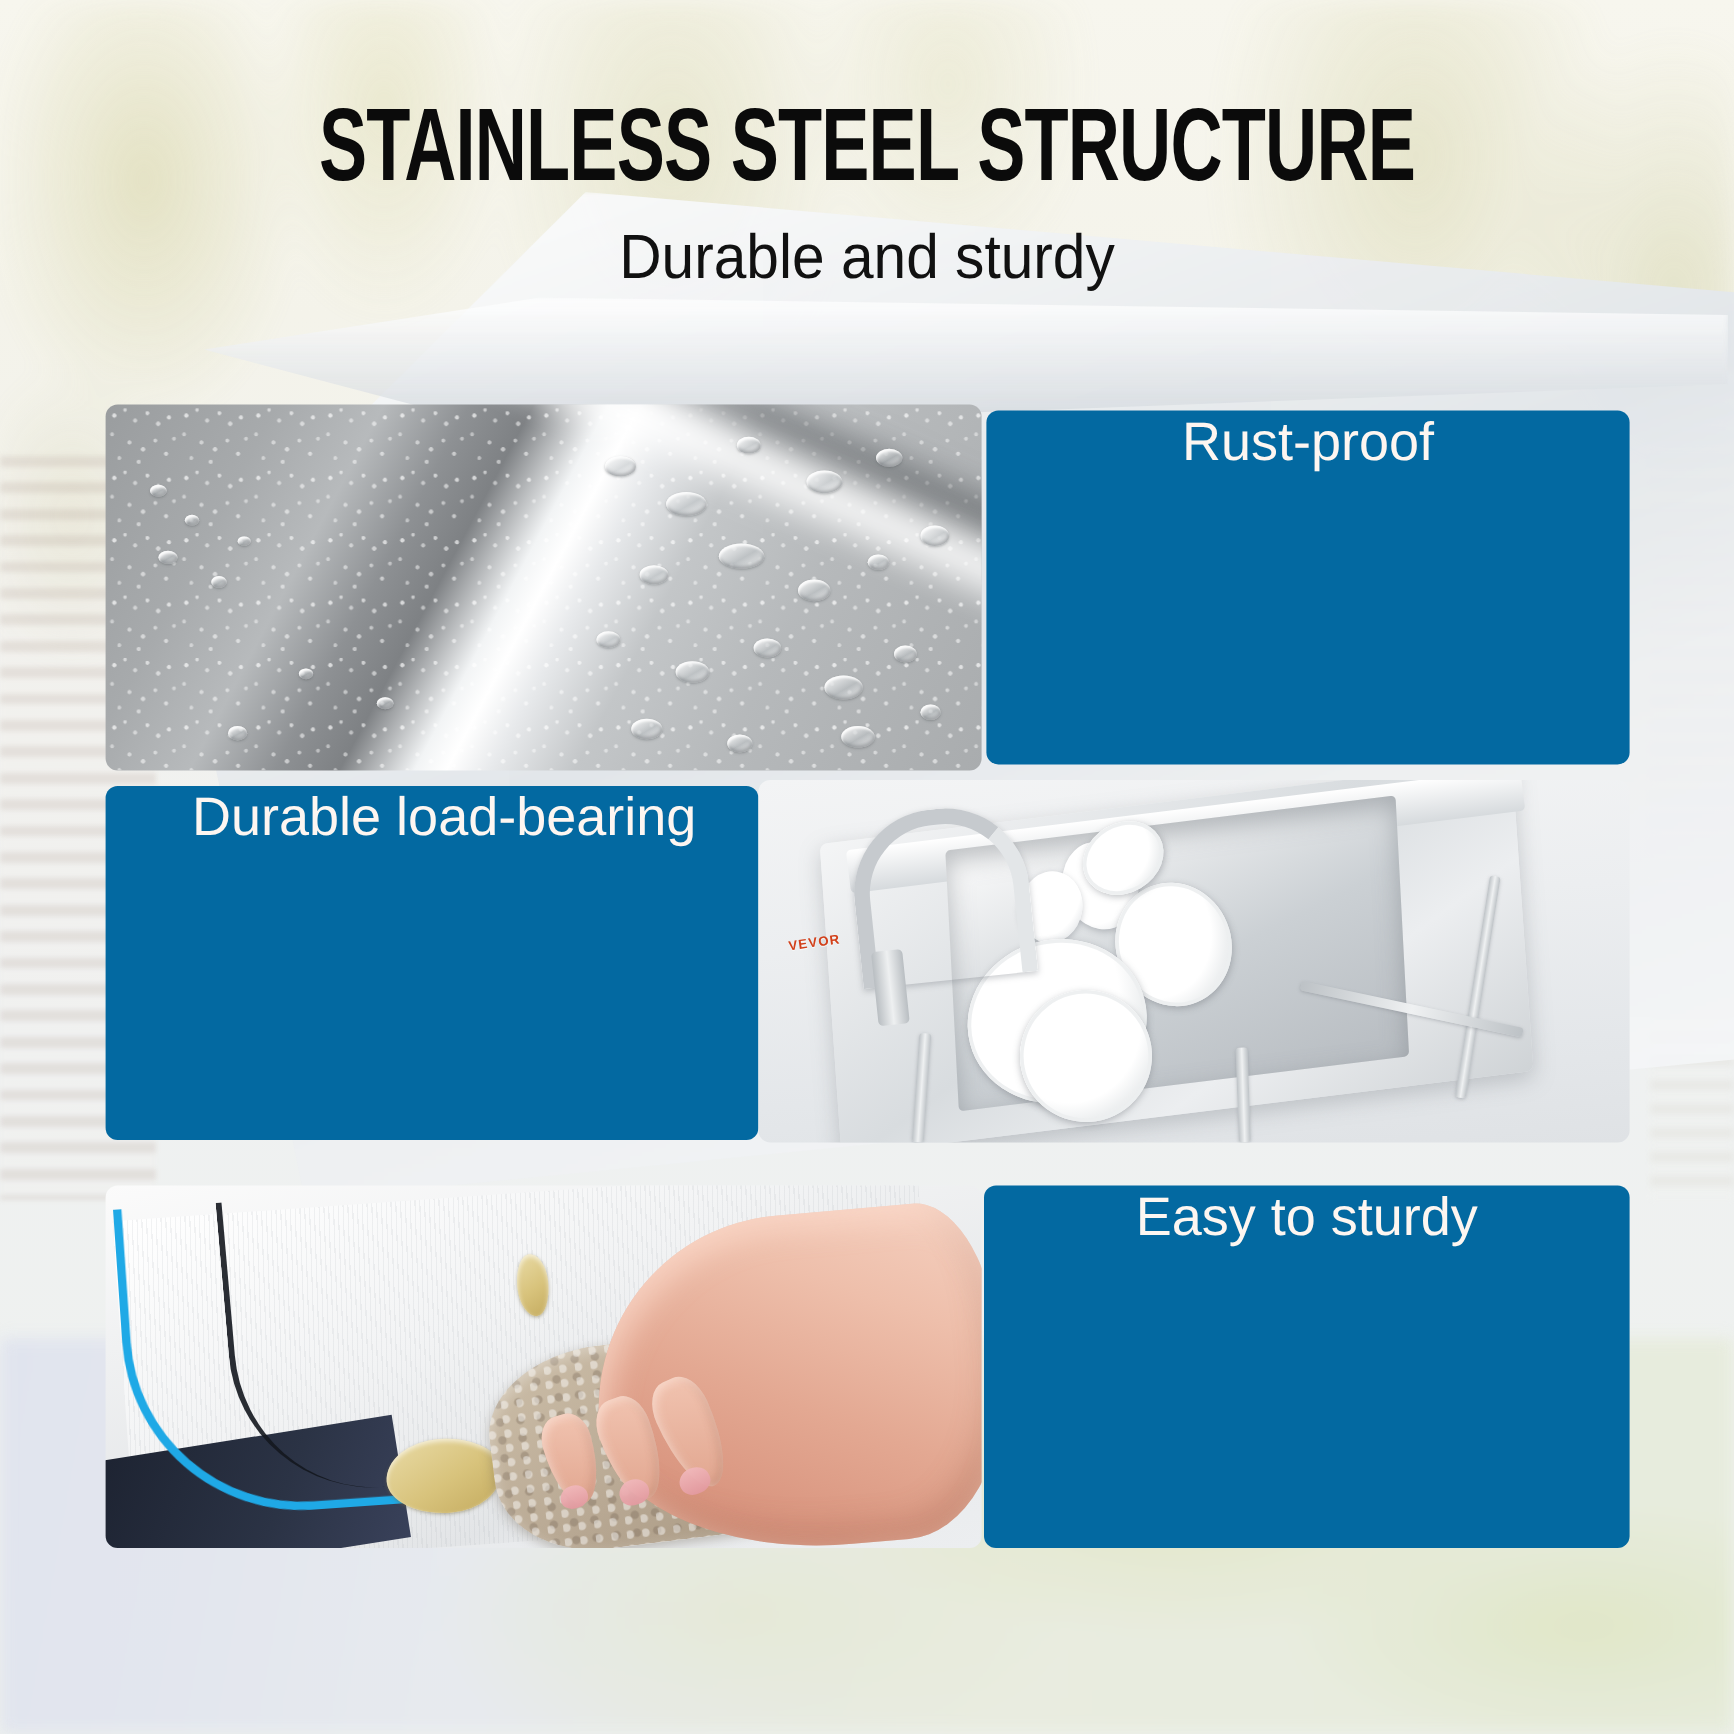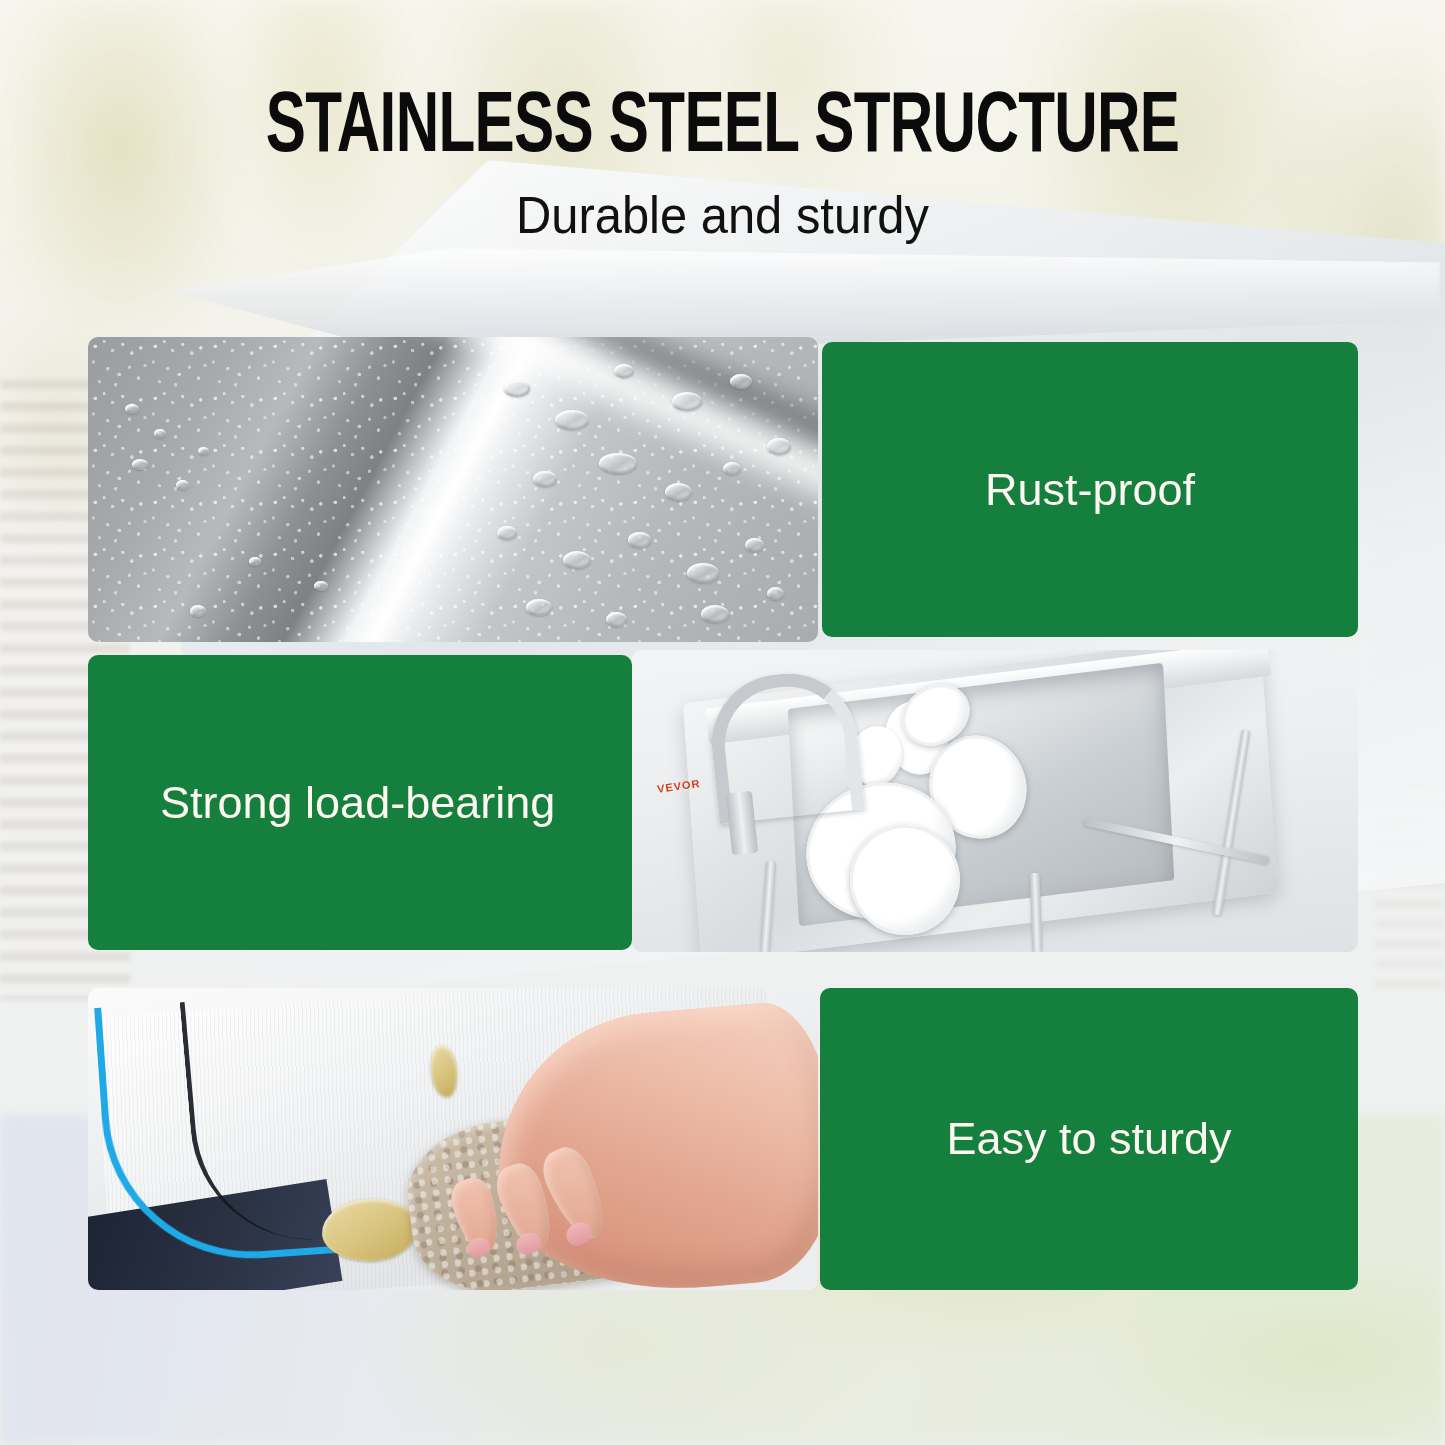--- a/index.html
+++ b/index.html
@@ -93,23 +93,23 @@
     color:#111;
     transform:scaleX(.94);
     transform-origin:50% 50%;
     white-space:nowrap;
   }
 
   
   .row{position:absolute;}
   .panel{position:absolute;overflow:hidden;}
   .orange{
-    background:#15803d;
+    background:#0369a1;
     border-radius:10px;
-    display:flex;align-items:center;
+    display:flex;align-items:flex-start;
   }
   .orange .cap{
     color:#fdf6f1;
     font-size:45px;line-height:52px;
     font-weight:400;
     white-space:nowrap;
   }
   .photo{border-radius:10px;position:absolute;overflow:hidden;background:#cfd2d4;}
 
   
@@ -326,21 +326,21 @@
     </div>
 
     <div class="panel orange" style="left:822px;top:342px;width:536px;height:295px;justify-content:center;">
       <span class="cap">Rust-proof</span>
     </div>
   </div>
 
   <div class="row">
 
     <div class="panel orange" style="left:88px;top:655px;width:544px;height:295px;padding-left:72px;box-sizing:border-box;">
-      <span class="cap">Strong load-bearing</span>
+      <span class="cap">Durable load-bearing</span>
     </div>
 
     <div class="panel photo p2" style="left:632px;top:650px;width:726px;height:302px;">
       <div class="sinkbody"></div>
       <div class="sinkrim"></div>
       <div class="sinkbowl"></div>
 
       <div class="bowl" style="left:35%;top:17%;width:62px;height:74px;transform:rotate(-18deg);"></div>
       <div class="bowl" style="left:30%;top:25%;width:52px;height:60px;transform:rotate(10deg);"></div>
       <div class="plate" style="left:41%;top:28%;width:96px;height:104px;transform:rotate(-22deg);"></div>

